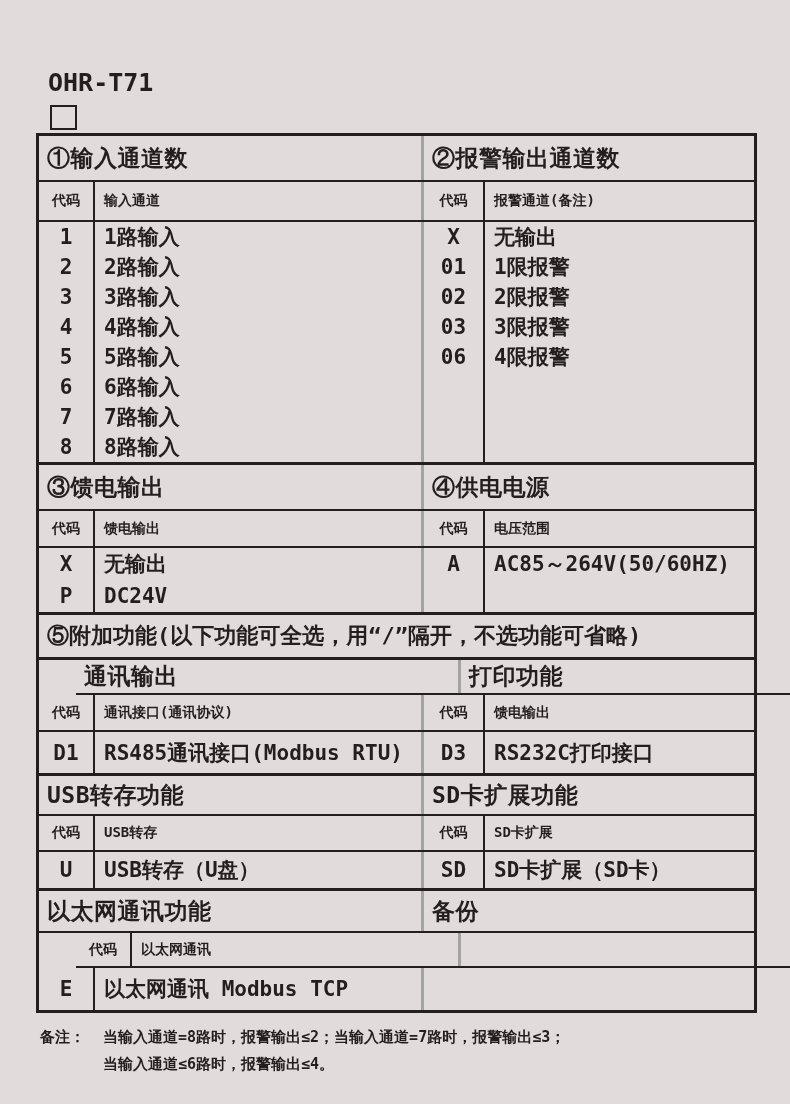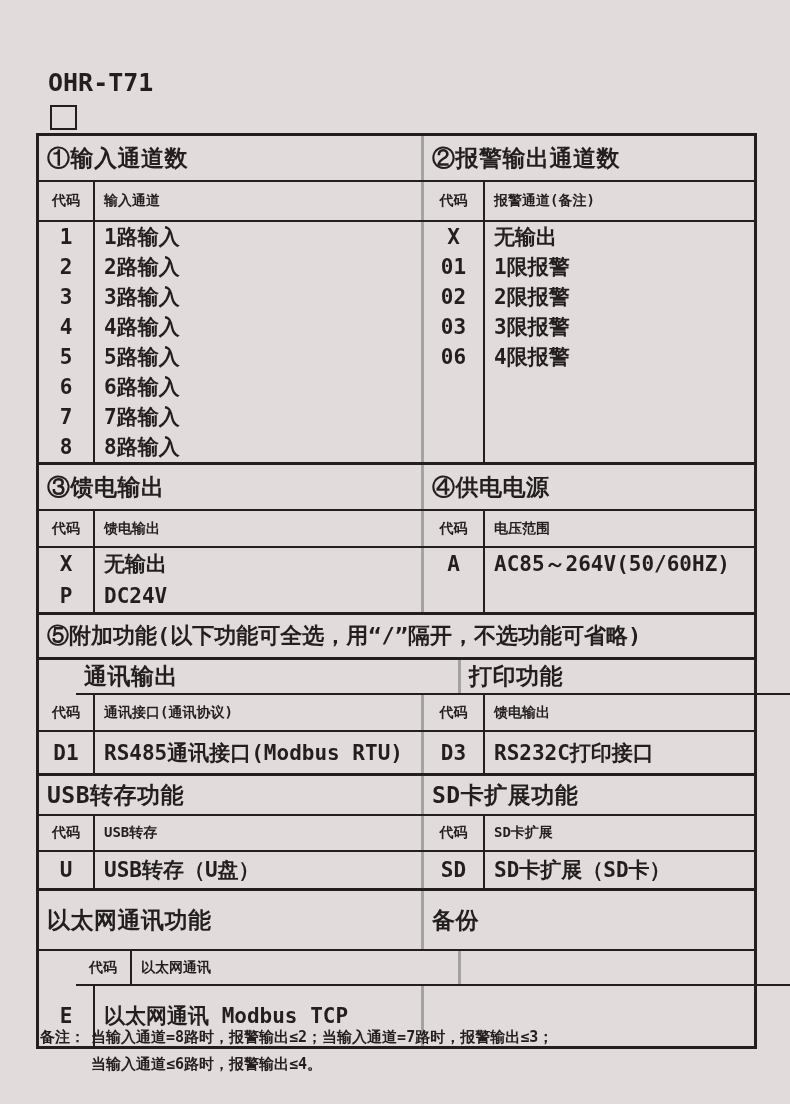--- a/index.html
+++ b/index.html
@@ -58,28 +58,28 @@
 
   .banner-cell {
     display: flex; align-items: center; width: 100%;
     padding-left: 8px; font-size: 22px; white-space: nowrap;
   }
 
   
   .h46 { height: 46px; } .h40 { height: 40px; } .h243 { height: 243px; }
   .h37 { height: 37px; } .h67 { height: 67px; } .h45 { height: 45px; text-align: right; }
   .h35 { height: 35px; margin-left: 37px; } .h44 { height: 44px; } .h36 { height: 36px; }
-  .h39 { height: 39px; } .h42 { height: 60px; }
+  .h39 { height: 39px; } .h42 { height: 42px; }
 
   .notes {
     position: absolute; left: 40px; top: 1024px;
     display: flex; font-size: 15px; line-height: 27px;
   }
   .notes-label { white-space: nowrap; }
-  .notes-lines { margin-left: 6px; }
+  .notes-lines { margin-left: 18px; }
   .notes-lines div { white-space: nowrap; }
 </style>
 </head>
 <body>
 
 <div class="page">
 
 
   <div class="model-row">
     <span class="model-prefix">OHR-T71</span>

